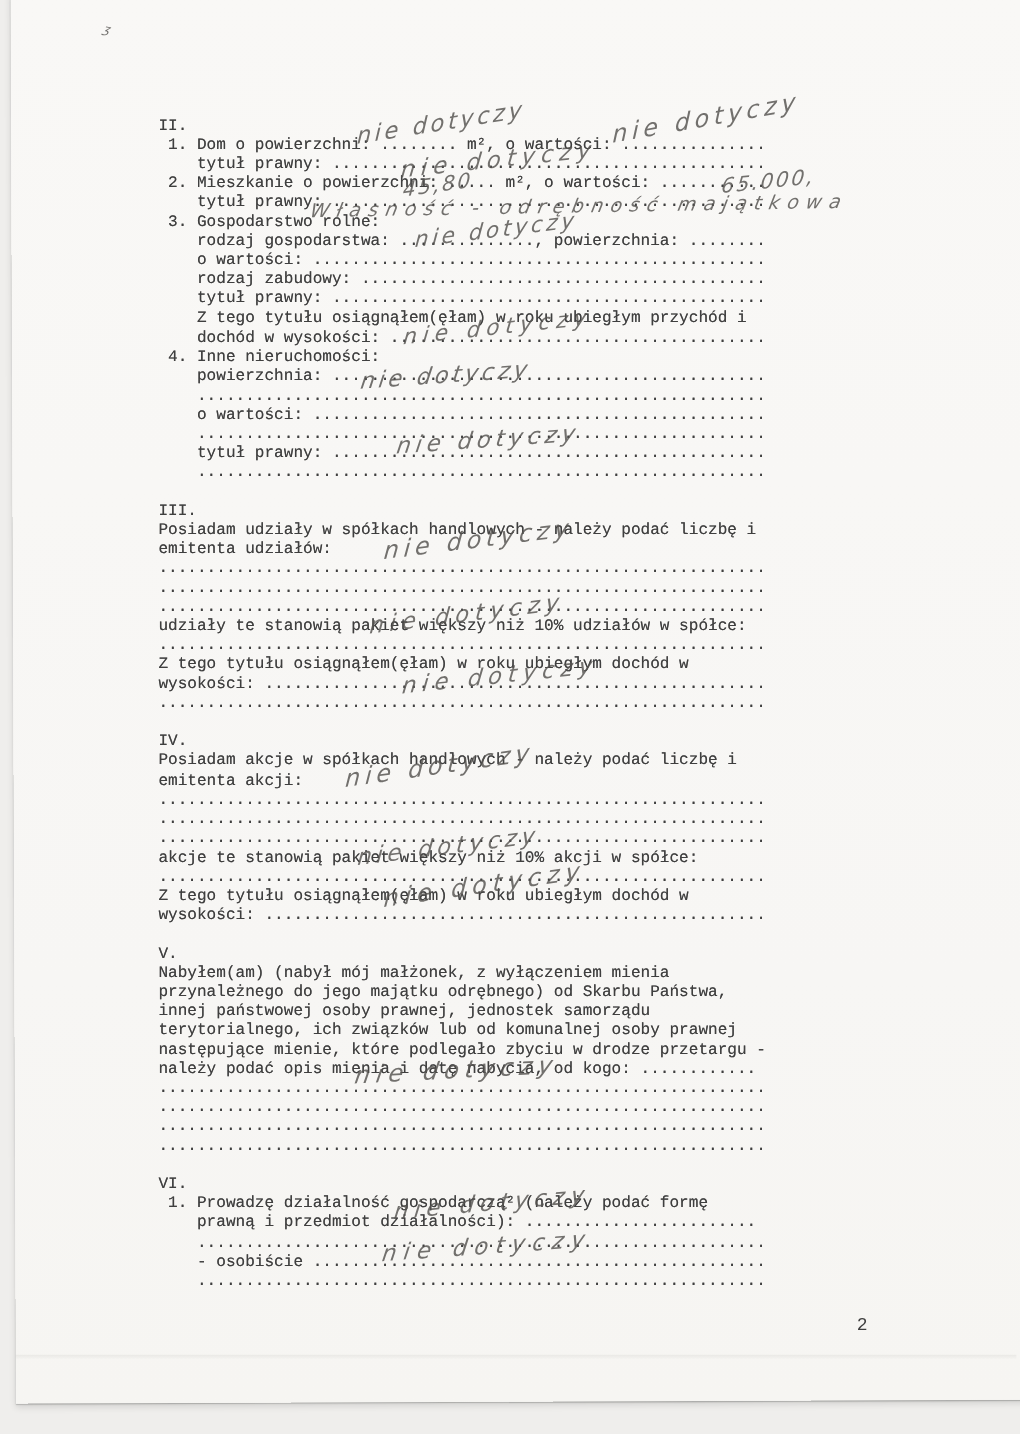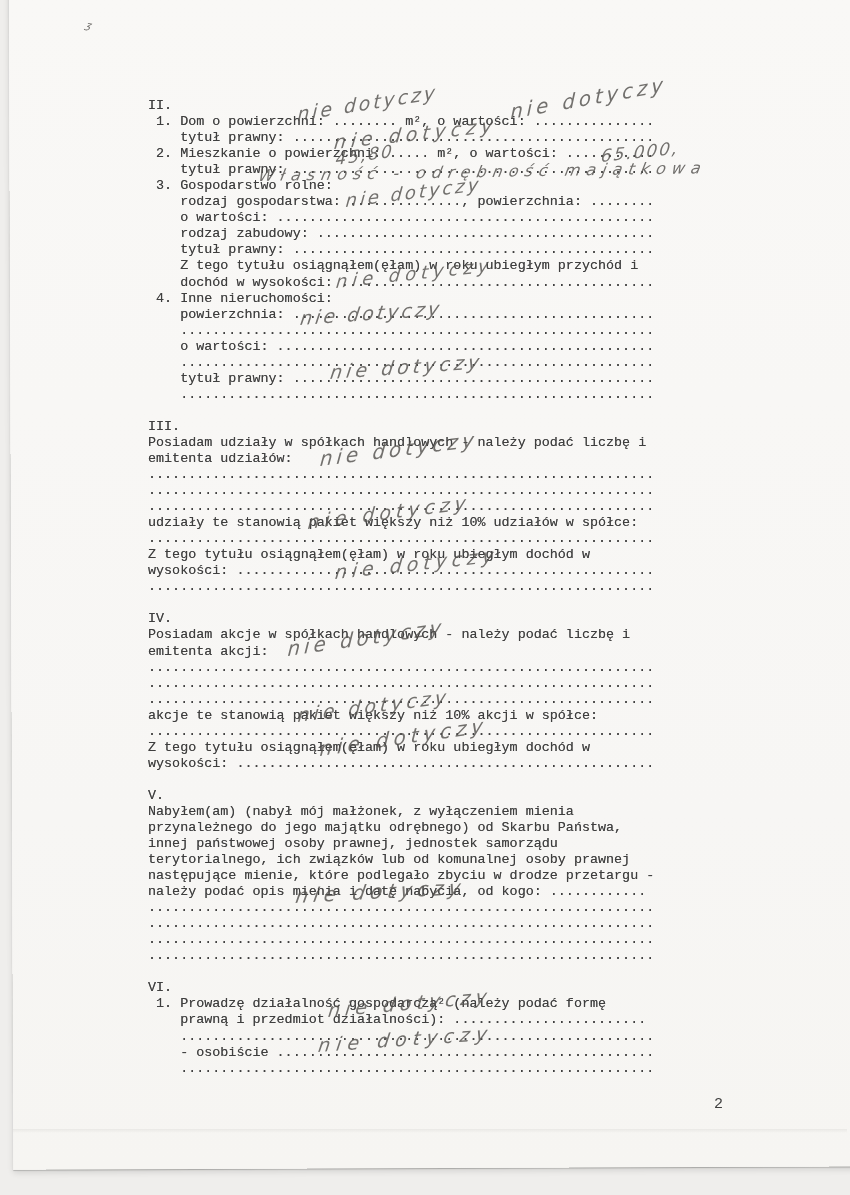--- a/index.html
+++ b/index.html
@@ -12,21 +12,21 @@
     position:absolute; left:11px; top:-10px; width:854px; height:1178px;
     background:linear-gradient(180deg,#f9f8f6 0%, #f7f6f4 70%, #f6f5f2 100%);
     transform:rotate(-0.22deg);
     box-shadow:0 1px 1px #a9a9a7, 0 3px 6px rgba(0,0,0,0.12);
   }
   .crease {
     position:absolute; left:13px; top:1129px; width:834px; height:4px;
     background:linear-gradient(180deg, rgba(205,204,200,0.30), rgba(255,255,255,0));
   }
   .typed {
-    position:absolute; left:148px; top:98px;
+    position:absolute; left:132px; top:98px;
     font-size:13.4px; line-height:16.05px; color:#3f3f3f;
     white-space:pre; text-shadow:0 0 0.5px rgba(80,80,80,0.75);
   }
   .section { margin-bottom:16px; }
   .line { height:16.05px; }
   .hw-layer { position:absolute; left:0; top:0; width:850px; height:1195px; pointer-events:none; }
   .hw {
     position:absolute;
     font-family:"DejaVu Sans", sans-serif;
     font-style:italic; font-weight:400;

